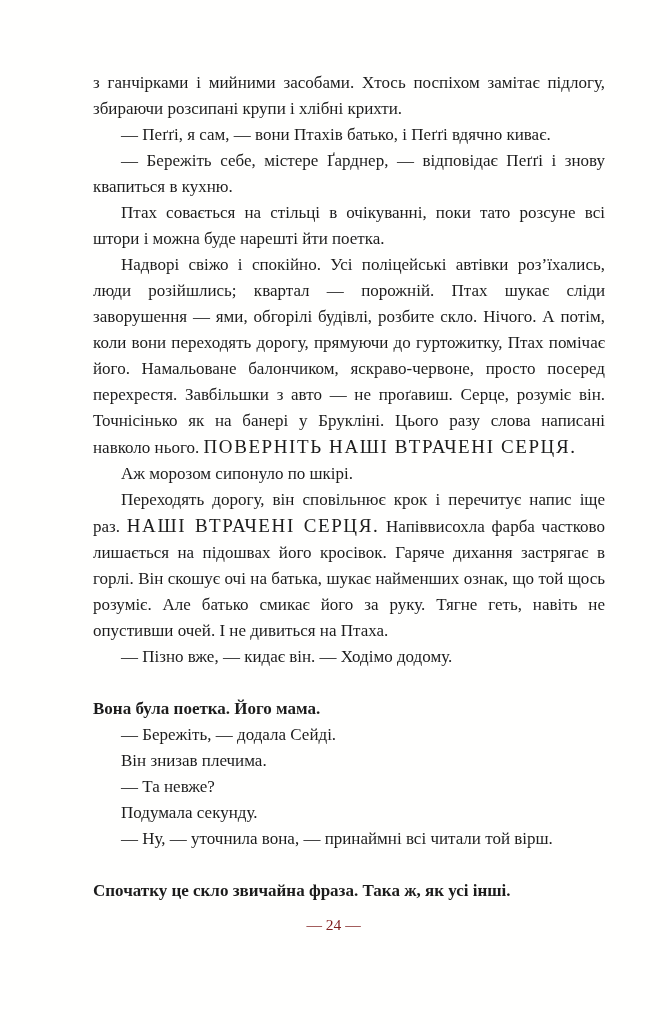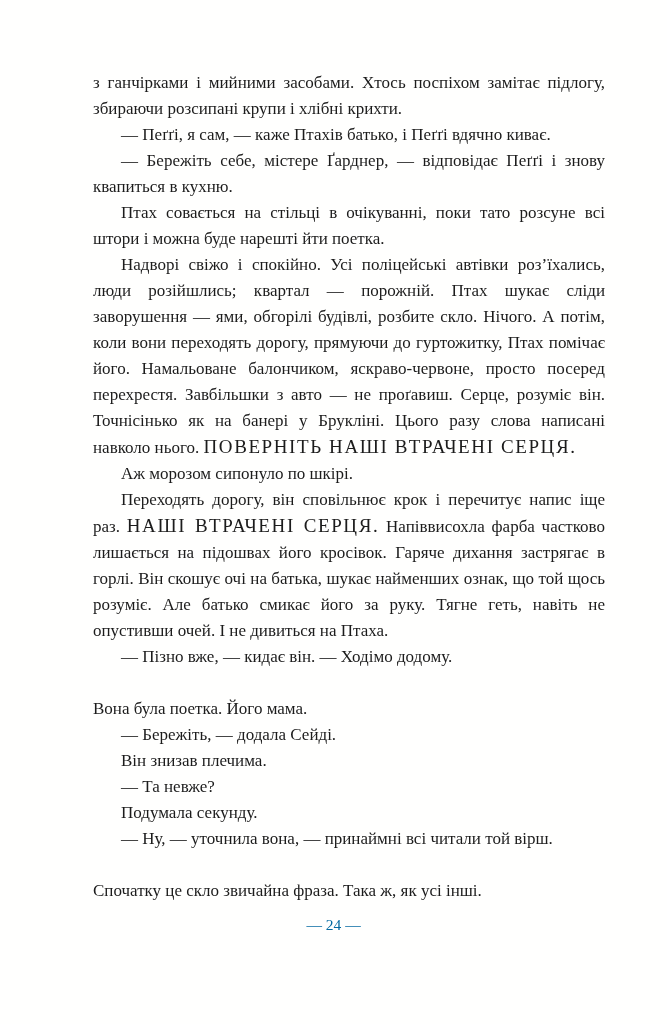--- a/index.html
+++ b/index.html
@@ -29,43 +29,44 @@
   }
   .para {
     margin: 0;
     text-indent: 0;
   }
   .para.indent {
     text-indent: 28px;
   }
   .para.gap {
     margin-top: 26px;
+    font-weight: bold;
   }
   .caps {
     font-size: 19px;
     letter-spacing: 1.6px;
   }
   .footer {
     position: absolute;
     left: 0;
     right: 0;
     top: 912px;
     text-align: center;
     font-size: 15.5px;
     line-height: 26px;
-    color: #0369a1;
+    color: #7f1d1d;
   }
 </style>
 </head>
 <body>
 
 <div class="page">
   <div class="page-text">
       <p class="para"><span>з ганчірками і мийними засобами. Хтось поспіхом замітає підлогу, збираючи розсипані крупи і хлібні крихти.</span></p>
-      <p class="para indent"><span>— Пеґґі, я сам, — каже Птахів батько, і Пеґґі вдячно киває.</span></p>
+      <p class="para indent"><span>— Пеґґі, я сам, — вони Птахів батько, і Пеґґі вдячно киває.</span></p>
       <p class="para indent"><span>— Бережіть себе, містере Ґарднер, — відповідає Пеґґі і знову квапиться в кухню.</span></p>
       <p class="para indent"><span>Птах совається на стільці в очікуванні, поки тато розсуне всі штори і можна буде нарешті йти поетка.</span></p>
       <p class="para indent"><span>Надворі свіжо і спокійно. Усі поліцейські автівки розʼїхались, люди розійшлись; квартал — порожній. Птах шукає сліди заворушення — ями, обгорілі будівлі, розбите скло. Нічого. А потім, коли вони переходять дорогу, прямуючи до гуртожитку, Птах помічає його. Намальоване балончиком, яскраво-червоне, просто посеред перехрестя. Завбільшки з авто — не проґавиш. Серце, розуміє він. Точнісінько як на банері у Брукліні. Цього разу слова написані навколо нього. </span><span class="caps">ПОВЕРНІТЬ НАШІ ВТРАЧЕНІ СЕРЦЯ.</span></p>
       <p class="para indent"><span>Аж морозом сипонуло по шкірі.</span></p>
       <p class="para indent"><span>Переходять дорогу, він сповільнює крок і перечитує напис іще раз. </span><span class="caps">НАШІ ВТРАЧЕНІ СЕРЦЯ.</span><span> Напіввисохла фарба частково лишається на підошвах його кросівок. Гаряче дихання застрягає в горлі. Він скошує очі на батька, шукає найменших ознак, що той щось розуміє. Але батько смикає його за руку. Тягне геть, навіть не опустивши очей. І не дивиться на Птаха.</span></p>
       <p class="para indent"><span>— Пізно вже, — кидає він. — Ходімо додому.</span></p>
       <p class="para gap"><span>Вона була поетка. Його мама.</span></p>
       <p class="para indent"><span>— Бережіть, — додала Сейді.</span></p>
       <p class="para indent"><span>Він знизав плечима.</span></p>
       <p class="para indent"><span>— Та невже?</span></p>

